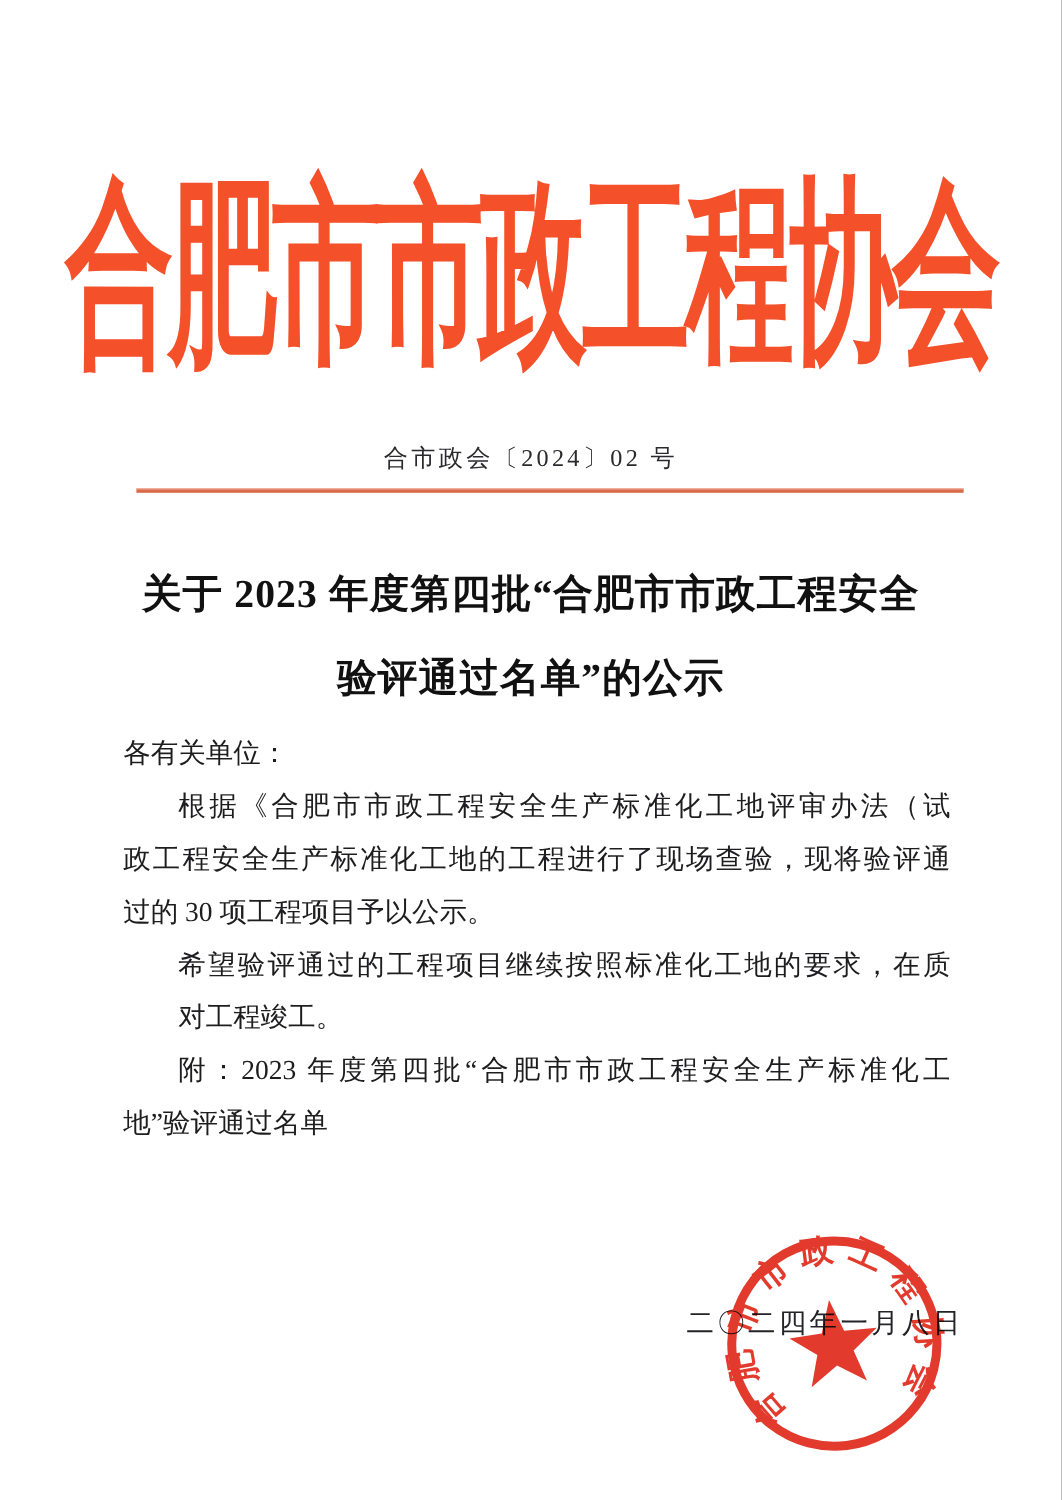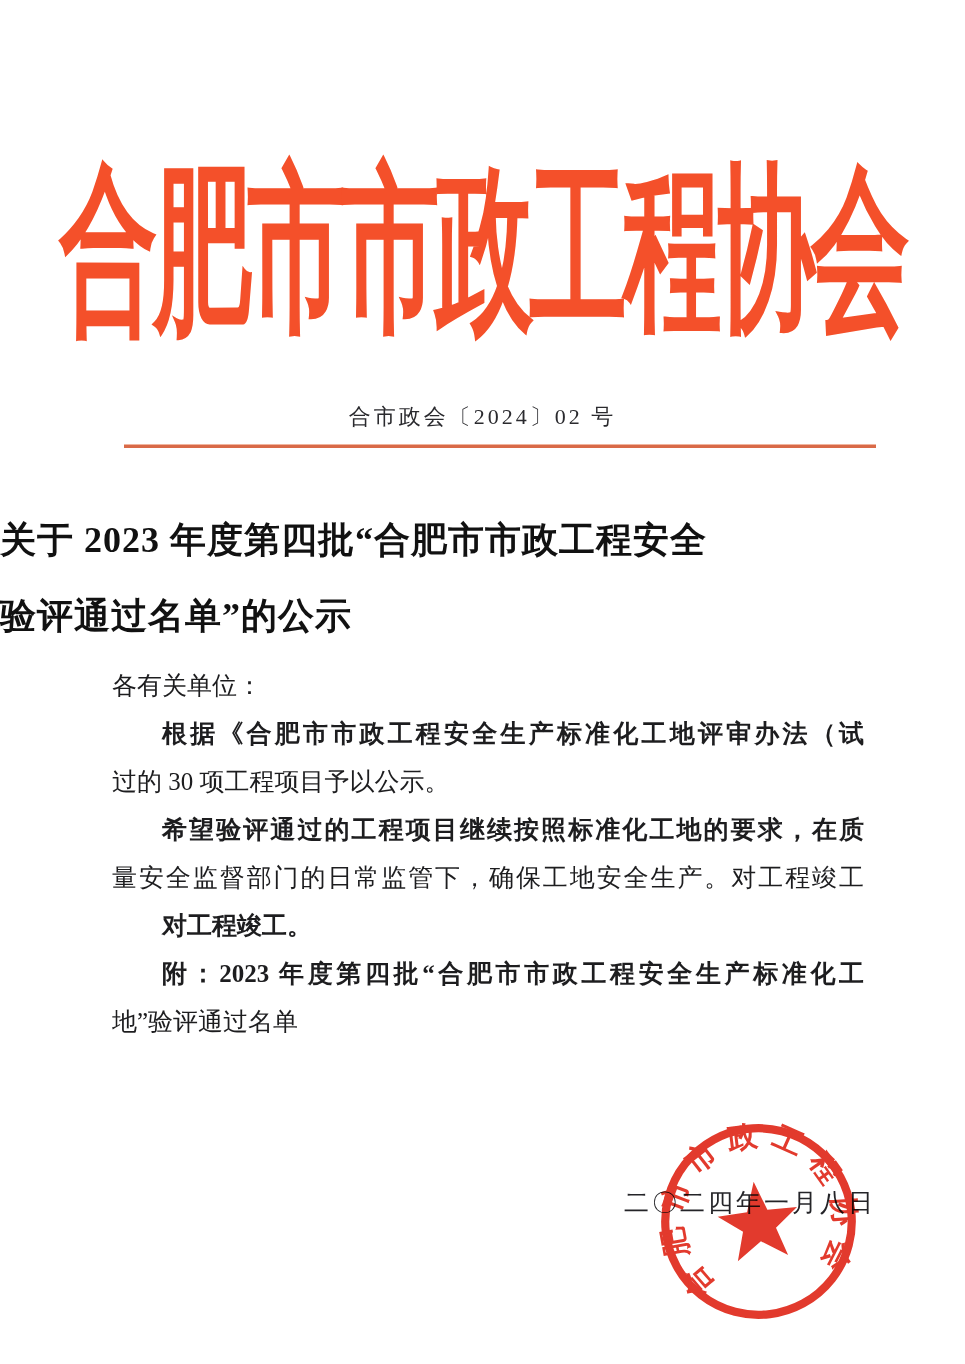--- a/index.html
+++ b/index.html
@@ -37,37 +37,38 @@
   .divider{
     position:absolute;
     top:444px;left:124px;width:752px;height:3px;
     background:var(--divider-red,#d96a48);
     border-top:1px solid #f0b49e;
   }
   
   .doc-title{
     position:absolute;
     top:502px;left:0;width:100%;
+    text-align:center;
     font-size:36px;
     font-weight:700;
     line-height:76px;
     color:#111;
     letter-spacing:1px;
   }
   
   .doc-body{
     position:absolute;
     top:662px;left:112px;width:752px;
     font-size:25px;
     line-height:48px;
     color:#1d1d1f;
   }
   .bl{min-height:48px;}
   .jl{text-align:justify;text-align-last:justify;}
-  .indent{text-indent:2em;font-weight:bold;}
+  .indent{text-indent:2em;}
   .doc-date{
     position:absolute;
     top:1186px;left:124px;width:752px;
     text-align:right;
     font-size:25px;
     letter-spacing:3px;
     color:#242428;
   }
   
   .seal{
@@ -99,23 +100,23 @@
   <div class="divider"></div>
 
   <div class="doc-title">
     <div>关于 2023 年度第四批“合肥市市政工程安全</div>
     <div>验评通过名单”的公示</div>
   </div>
 
   <div class="doc-body">
     <div class="bl">各有关单位：</div>
     <div class="bl jl indent">根据《合肥市市政工程安全生产标准化工地评审办法（试</div>
+    <div class="bl jl">政工程安全生产标准化工地的工程进行了现场查验，现将验评通</div>
     <div class="bl">过的 30 项工程项目予以公示。</div>
     <div class="bl jl indent">希望验评通过的工程项目继续按照标准化工地的要求，在质</div>
-    <div class="bl jl">量安全监督部门的日常监管下，确保工地安全生产。对工程竣工</div>
     <div class="bl indent">对工程竣工。</div>
     <div class="bl jl indent">附：2023 年度第四批“合肥市市政工程安全生产标准化工</div>
     <div class="bl">地”验评通过名单</div>
   </div>
 
   <div class="doc-date">二〇二四年一月八日</div>
 
   <div class="seal">
     <svg viewBox="0 0 200 200">
       <circle cx="100" cy="100" r="91" fill="none" stroke="#e02b1d" stroke-width="8"></circle>

